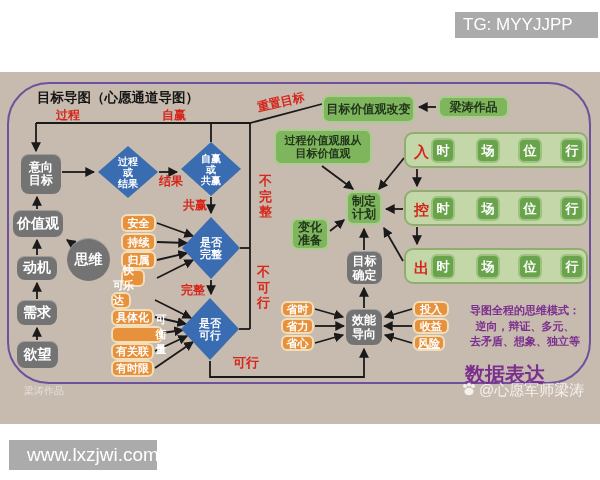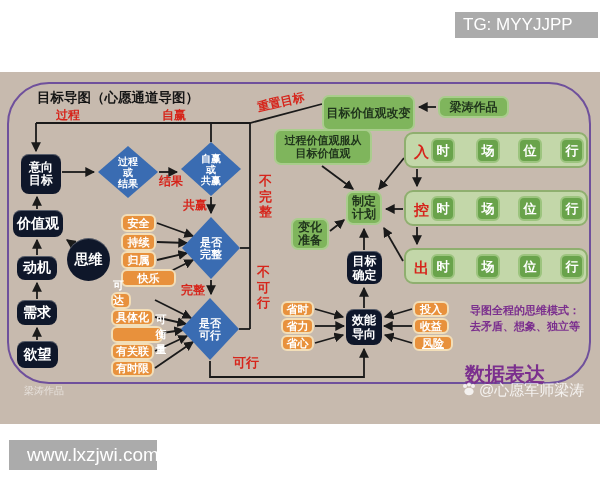--- a/index.html
+++ b/index.html
@@ -6,21 +6,21 @@
   body{width:600px;height:480px;position:relative;overflow:hidden;
        font-family:"Liberation Sans","DejaVu Sans",sans-serif;}
   .abs{position:absolute;}
   .pre{white-space:pre-line;}
   .badge{background:#ABABAB;color:#fff;display:flex;align-items:center;padding-left:8px;box-sizing:border-box;}
   .panel{background:#C7BAAE;}
   .pborder{border:2px solid #6F509C;border-radius:42px;}
   .title{color:#151515;font-weight:bold;font-size:13.5px;}
   .red{color:#D6251B;font-weight:bold;font-size:12px;line-height:1.1;}
   .vert{width:15px;line-height:15.5px;word-break:break-all;text-align:left;font-size:13px;}
-  .bluebox{background:#0f172a;color:#fff;font-weight:bold;border-radius:8px;display:flex;align-items:center;justify-content:center;text-align:center;box-shadow:inset 0 1px 0 rgba(255,255,255,.3);}
+  .bluebox{background:#737373;color:#fff;font-weight:bold;border-radius:8px;display:flex;align-items:center;justify-content:center;text-align:center;box-shadow:inset 0 1px 0 rgba(255,255,255,.3);}
   .circle{border-radius:50%;}
   .diamond{clip-path:polygon(50% 0,100% 50%,50% 100%,0 50%);background:#3A6CB2;color:#fff;font-weight:bold;display:flex;align-items:center;justify-content:center;text-align:center;}
   .orange{background:#E8913C;border:2px solid #F2DEB8;border-radius:6px;color:#fff;font-weight:bold;display:flex;align-items:center;justify-content:center;font-size:11px;box-sizing:border-box;}
   .green{background:#7FB55C;border:2px solid #A9CD8C;border-radius:7px;color:#20351C;font-weight:bold;display:flex;align-items:center;justify-content:center;text-align:center;box-sizing:border-box;}
   .rowc{background:#C3D7A9;border:2px solid #8FAF6F;border-radius:9px;box-sizing:border-box;}
   .rowlabel{position:absolute;color:#D6251B;font-weight:bold;font-size:15px;}
   .step{position:absolute;background:#69A34B;border:2px solid #9CC47E;border-radius:6px;color:#fff;font-weight:bold;display:flex;align-items:center;justify-content:center;font-size:13px;box-sizing:border-box;width:24px;height:25px;top:4px;}
   .purp{color:#7B2F8E;font-weight:bold;}
   .wm{color:rgba(255,255,255,.8);font-weight:normal;}
   svg.lines{position:absolute;left:0;top:0;pointer-events:none;z-index:1;}
@@ -122,29 +122,29 @@
 或
 共赢</div>
 <div class="abs diamond pre node" style="left:182px;top:217px;width:58px;height:62px;font-size:11px;line-height:12px;">是否
 完整</div>
 <div class="abs diamond pre node" style="left:181px;top:298px;width:58px;height:62px;font-size:11px;line-height:12px;">是否
 可行</div>
 
 <div class="abs orange node" style="left:121px;top:214px;width:35px;height:18px;">安全</div>
 <div class="abs orange node" style="left:121px;top:233px;width:35px;height:18px;">持续</div>
 <div class="abs orange node" style="left:121px;top:251px;width:35px;height:18px;">归属</div>
-<div class="abs orange node" style="left:121px;top:269px;width:55px;height:18px;">快乐</div>
+<div class="abs orange node" style="left:121px;top:269px;width:24px;height:18px;">快乐</div>
 
 <div class="abs orange node" style="left:111px;top:292px;width:20px;height:17px;">可达成</div>
 <div class="abs orange node" style="left:111px;top:309px;width:43px;height:17px;">具体化</div>
 <div class="abs orange node" style="left:111px;top:326px;width:43px;height:17px;padding-left:48px;">可衡量</div>
 <div class="abs orange node" style="left:111px;top:343px;width:43px;height:17px;">有关联</div>
 <div class="abs orange node" style="left:111px;top:360px;width:43px;height:17px;">有时限</div>
 
-<div class="abs green node" style="left:322px;top:95px;width:93px;height:36px;font-size:12px;">目标价值观改变</div>
+<div class="abs green node" style="left:322px;top:95px;width:93px;height:28px;font-size:12px;">目标价值观改变</div>
 <div class="abs green node" style="left:438px;top:96px;width:71px;height:22px;font-size:12px;">梁涛作品</div>
 <div class="abs green pre node" style="left:274px;top:129px;width:98px;height:36px;font-size:11px;line-height:13px;">过程价值观服从
 目标价值观</div>
 <div class="abs green pre node" style="left:291px;top:218px;width:38px;height:32px;font-size:12px;line-height:13px;">变化
 准备</div>
 <div class="abs green pre node" style="left:346px;top:191px;width:36px;height:34px;font-size:12px;line-height:13px;">制定
 计划</div>
 
 <div class="abs bluebox pre node" style="left:347px;top:251px;width:35px;height:33px;font-size:12px;line-height:14px;">目标
 确定</div>
@@ -171,24 +171,25 @@
   <span class="step" style="left:70px;">场</span>
   <span class="step" style="left:112px;">位</span>
   <span class="step" style="left:154px;">行</span>
 </div>
 
 <div class="abs orange node" style="left:281px;top:301px;width:33px;height:16px;">省时</div>
 <div class="abs orange node" style="left:281px;top:318px;width:33px;height:16px;">省力</div>
 <div class="abs orange node" style="left:281px;top:335px;width:33px;height:16px;">省心</div>
 <div class="abs orange node" style="left:413px;top:301px;width:36px;height:16px;">投入</div>
 <div class="abs orange node" style="left:413px;top:318px;width:36px;height:16px;">收益</div>
-<div class="abs orange node" style="left:413px;top:335px;width:40px;height:16px;text-decoration:underline;">风险</div>
+<div class="abs orange node" style="left:413px;top:335px;width:32px;height:16px;text-decoration:underline;">风险</div>
 
 <div class="abs purp lbl" style="left:462px;top:303px;width:126px;font-size:11px;line-height:15.5px;text-align:center;">
   <div>导图全程的思维模式：</div>
+  <div>逆向，辩证、多元、</div>
   <div>去矛盾、想象、独立等</div>
 </div>
 <div class="abs purp lbl" style="left:465px;top:361px;font-size:20px;">数据表达</div>
 
 <div class="abs lbl" style="left:24px;top:384px;font-size:10px;color:rgba(255,255,255,.55);">梁涛作品</div>
 <svg class="abs lbl" style="left:461px;top:382px;" width="16" height="15">
   <g fill="rgba(255,255,255,.8)">
     <circle cx="4" cy="4" r="2"></circle>
       <circle cx="8" cy="2.6" r="2"></circle>
       <circle cx="12" cy="4" r="2"></circle>

